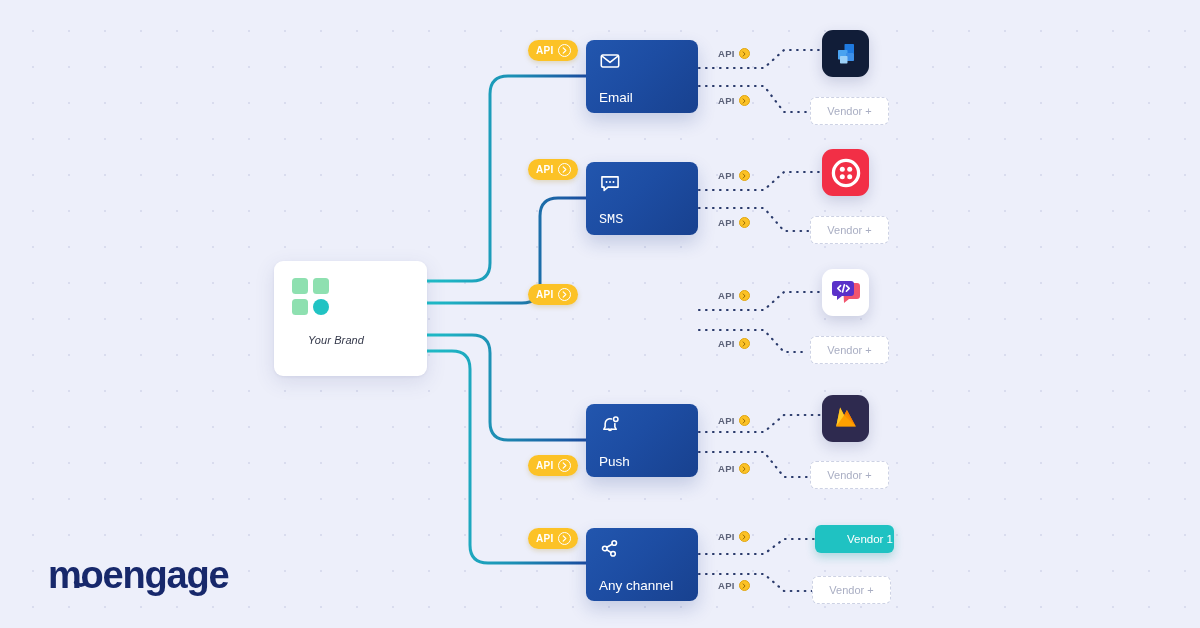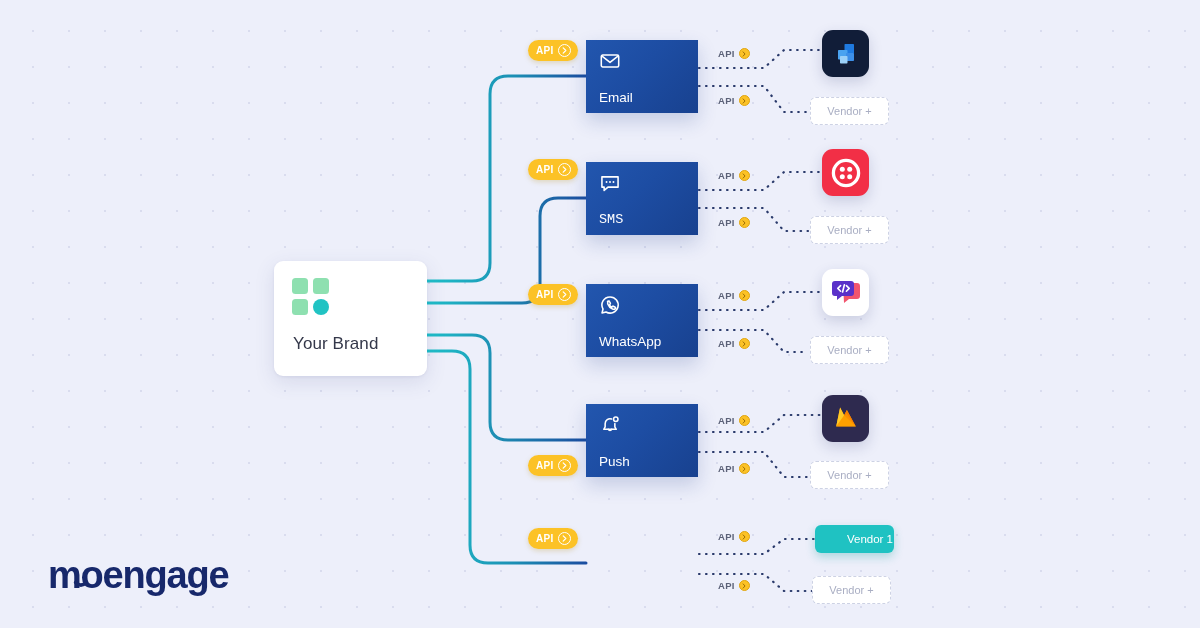--- a/index.html
+++ b/index.html
@@ -45,29 +45,29 @@
   }
   .sq.a { left: 0;    top: 0; }
   .sq.b { left: 21px; top: 0; }
   .sq.c { left: 0;    top: 21px; }
   .dotc {
     position: absolute; left: 21px; top: 21px;
     width: 16px; height: 16px; border-radius: 50%;
     background: #21c3c3;
   }
   .brand-label {
-    position: absolute; left: 19px; top: 73px;
-    font-size: 17px; color: #34384a; letter-spacing: .1px;
+    position: absolute; left: 34px; top: 73px;
+    font-size: 11px; color: #34384a; letter-spacing: .1px; font-style: italic;
   }
 
   
   .chan {
     position: absolute;
     width: 112px; height: 73px;
-    border-radius: 0;
+    border-radius: 8px;
     background: linear-gradient(135deg, #2256ae 0%, #1d4da3 45%, #18418f 100%);
     box-shadow: 0 8px 18px rgba(30,60,140,0.20);
     z-index: 5;
   }
   .chan .c-icon {
     position: absolute; left: 13px; top: 10px;
     width: 22px; height: 22px;
   }
   .chan .c-label {
     position: absolute; left: 13px; bottom: 8px;
@@ -321,29 +321,20 @@
 
   <div class="api-pill" style="left:528px; top:284px;">
     <span class="t">API</span>
     <span class="ring">
       <svg width="7" height="7" viewBox="0 0 8 8">
           <path d="M2.5 1 L5.5 4 L2.5 7" fill="none" stroke="#fff" stroke-width="1.4" stroke-linecap="round" stroke-linejoin="round"></path>
         </svg>
     </span>
   </div>
 
-  <div class="chan" style="left:586px; top:284px;">
-    <span class="c-icon">
-      <svg width="22" height="22" viewBox="0 0 24 24" fill="none" stroke="#ffffff" stroke-width="1.7" stroke-linecap="round" stroke-linejoin="round">
-        <path d="M12 3.2a8.8 8.8 0 0 0-7.6 13.2L3.3 20.7l4.4-1.1A8.8 8.8 0 1 0 12 3.2z"></path>
-        <path d="M9.3 8.4c.3-.6.6-.6.9-.6h.7c.2 0 .5 0 .7.6l.8 1.8c.1.3 0 .5-.2.7l-.5.5c-.2.2-.2.4-.1.6.4.8 1.3 1.7 2.1 2.1.2.1.4.1.6-.1l.5-.5c.2-.2.4-.3.7-.2l1.8.8c.6.2.6.5.6.7v.7c0 .3 0 .6-.6.9-.5.3-1.4.4-2.5 0-2-.7-4.4-3.1-5.1-5.1-.4-1.1-.3-2 0-2.5z"></path>
-      </svg>
-    </span>
-    <span class="c-label">WhatsApp</span>
-  </div>
 
   <div class="api-mark" style="left:718px; top:290px;">
     <span class="t">API</span>
     <span class="coin">
       <svg width="6" height="6" viewBox="0 0 8 8">
           <path d="M2.8 1.2 L5.4 4 L2.8 6.8" fill="none" stroke="#9a6c05" stroke-width="1.3" stroke-linecap="round" stroke-linejoin="round"></path>
         </svg>
     </span>
   </div>
   <div class="api-mark" style="left:718px; top:338px;">
@@ -421,20 +412,32 @@
 
   <div class="api-pill" style="left:528px; top:528px;">
     <span class="t">API</span>
     <span class="ring">
       <svg width="7" height="7" viewBox="0 0 8 8">
           <path d="M2.5 1 L5.5 4 L2.5 7" fill="none" stroke="#fff" stroke-width="1.4" stroke-linecap="round" stroke-linejoin="round"></path>
         </svg>
     </span>
   </div>
 
+  <div class="chan" style="left:586px; top:528px;">
+    <span class="c-icon">
+      <svg width="22" height="22" viewBox="0 0 24 24" fill="none" stroke="#ffffff" stroke-width="1.7" stroke-linecap="round" stroke-linejoin="round">
+        <circle cx="16.6" cy="5.4" r="2.5"></circle>
+        <circle cx="6.3" cy="11.4" r="2.5"></circle>
+        <circle cx="15.3" cy="17.2" r="2.5"></circle>
+        <path d="M14.4 6.8 L8.5 10.1"></path>
+        <path d="M8.4 12.8 L13.2 15.9"></path>
+      </svg>
+    </span>
+    <span class="c-label">Any channel</span>
+  </div>
 
   <div class="api-mark" style="left:718px; top:531px;">
     <span class="t">API</span>
     <span class="coin">
       <svg width="6" height="6" viewBox="0 0 8 8">
           <path d="M2.8 1.2 L5.4 4 L2.8 6.8" fill="none" stroke="#9a6c05" stroke-width="1.3" stroke-linecap="round" stroke-linejoin="round"></path>
         </svg>
     </span>
   </div>
   <div class="api-mark" style="left:718px; top:580px;">

